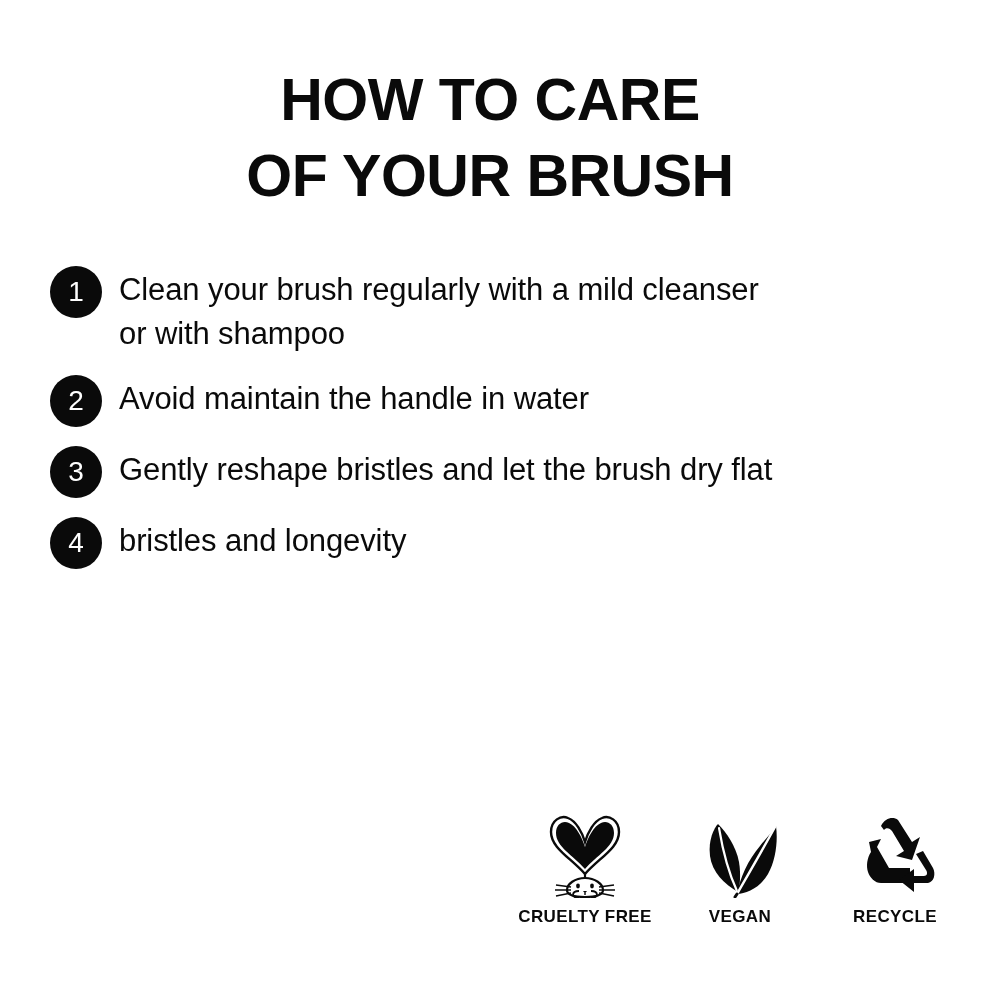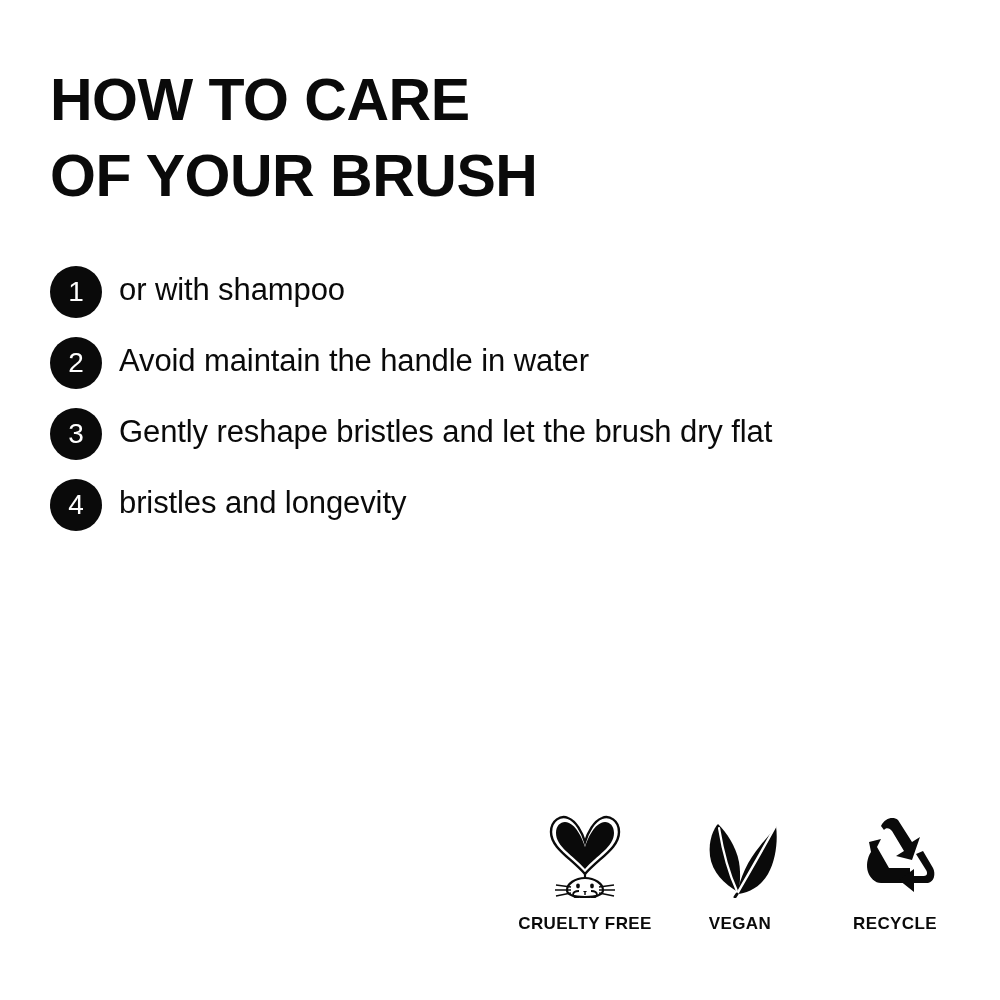--- a/index.html
+++ b/index.html
@@ -32,20 +32,21 @@
   .heading-line {
     display: block;
     font-family: "Liberation Sans", sans-serif;
     font-weight: 700;
     font-size: 59px;
     line-height: 76px;
     letter-spacing: -0.5px;
     color: #0a0a0a;
     text-transform: uppercase;
     white-space: nowrap;
+    text-align: center;
   }
 
   
   .steps {
     position: absolute;
     left: 50px;
     top: 268px;
     width: 900px;
   }
   .step {
@@ -100,21 +101,21 @@
     flex-direction: column;
     align-items: center;
   }
   .badge-icon {
     height: 86px;
     display: flex;
     align-items: flex-end;
     justify-content: center;
   }
   .badge-label {
-    margin-top: 16px;
+    margin-top: 9px;
     font-family: "Liberation Sans", sans-serif;
     font-size: 17px;
     font-weight: 700;
     letter-spacing: 0.4px;
     color: #0a0a0a;
     text-transform: uppercase;
     white-space: nowrap;
   }
 </style>
 </head>
@@ -125,20 +126,21 @@
   <div class="heading">
     <span class="heading-line">HOW TO CARE</span>
     <span class="heading-line">OF YOUR BRUSH</span>
   </div>
 
   <div class="steps">
 
     <div class="step">
       <div class="step-badge">1</div>
       <div class="step-text">
+        <span>Clean your brush regularly with a mild cleanser</span>
         <span class="l2">or with shampoo</span>
       </div>
     </div>
 
     <div class="step">
       <div class="step-badge">2</div>
       <div class="step-text">
         <span>Avoid maintain the handle in water</span>
       </div>
     </div>

